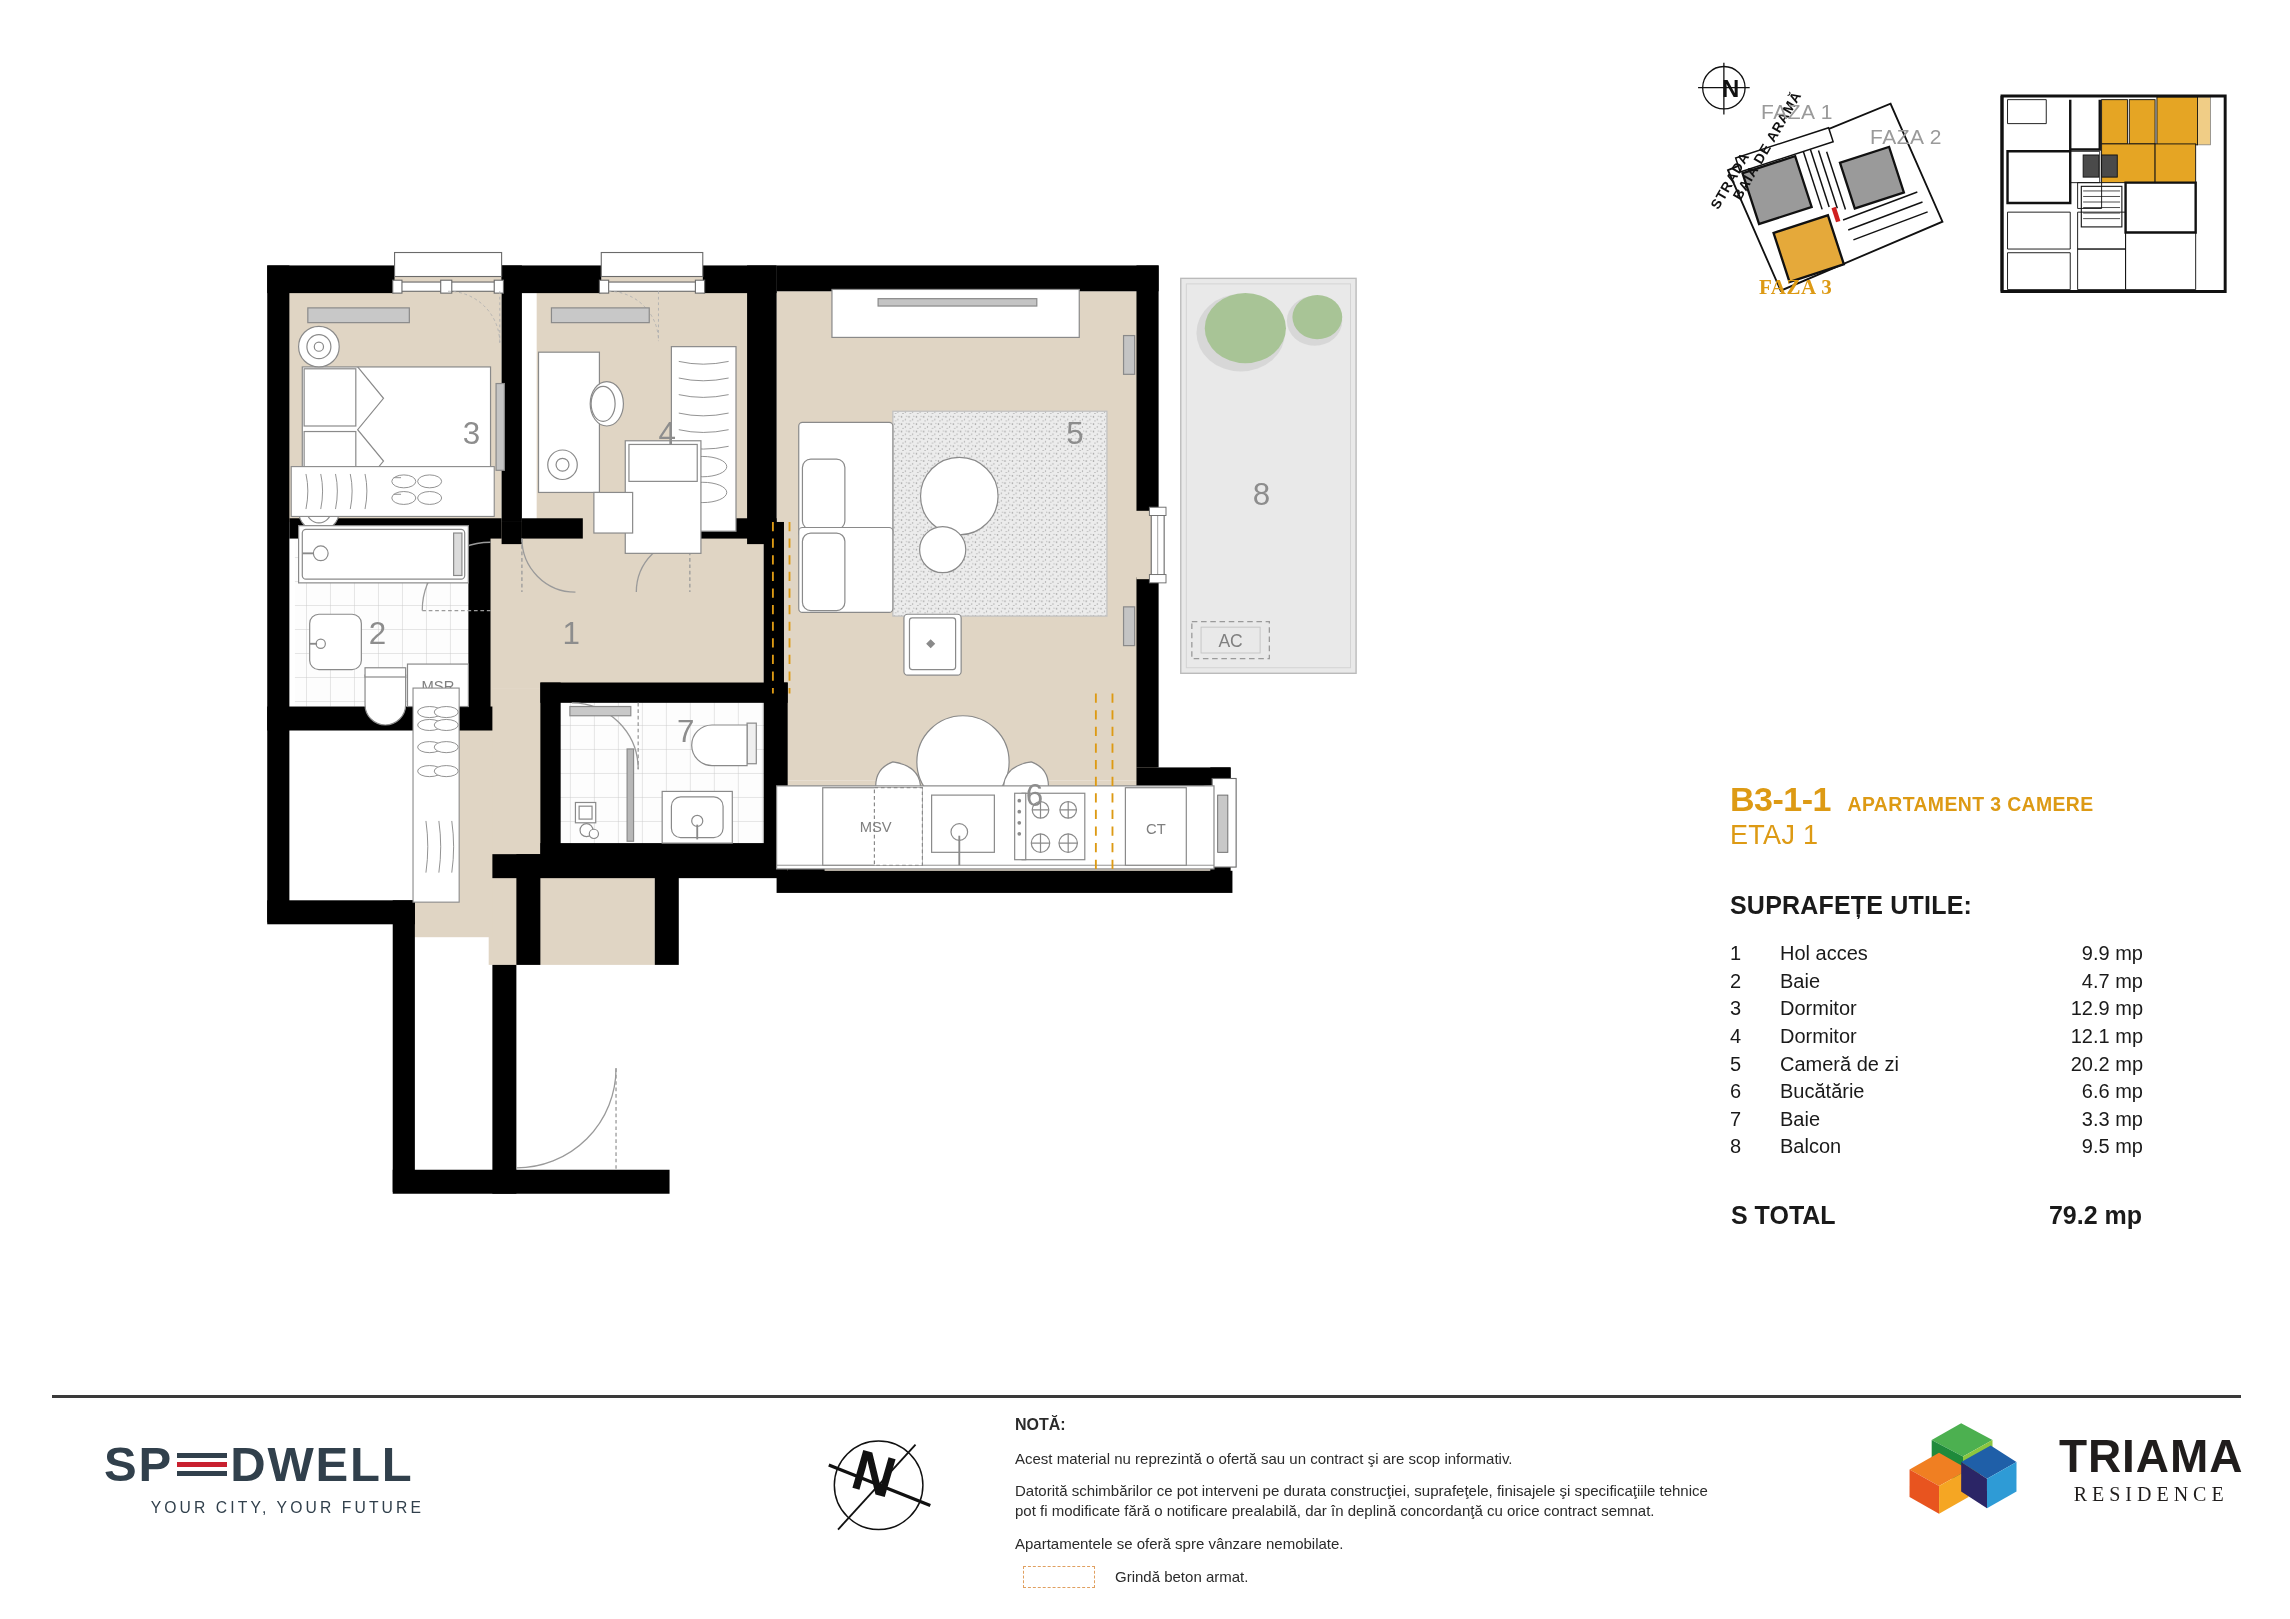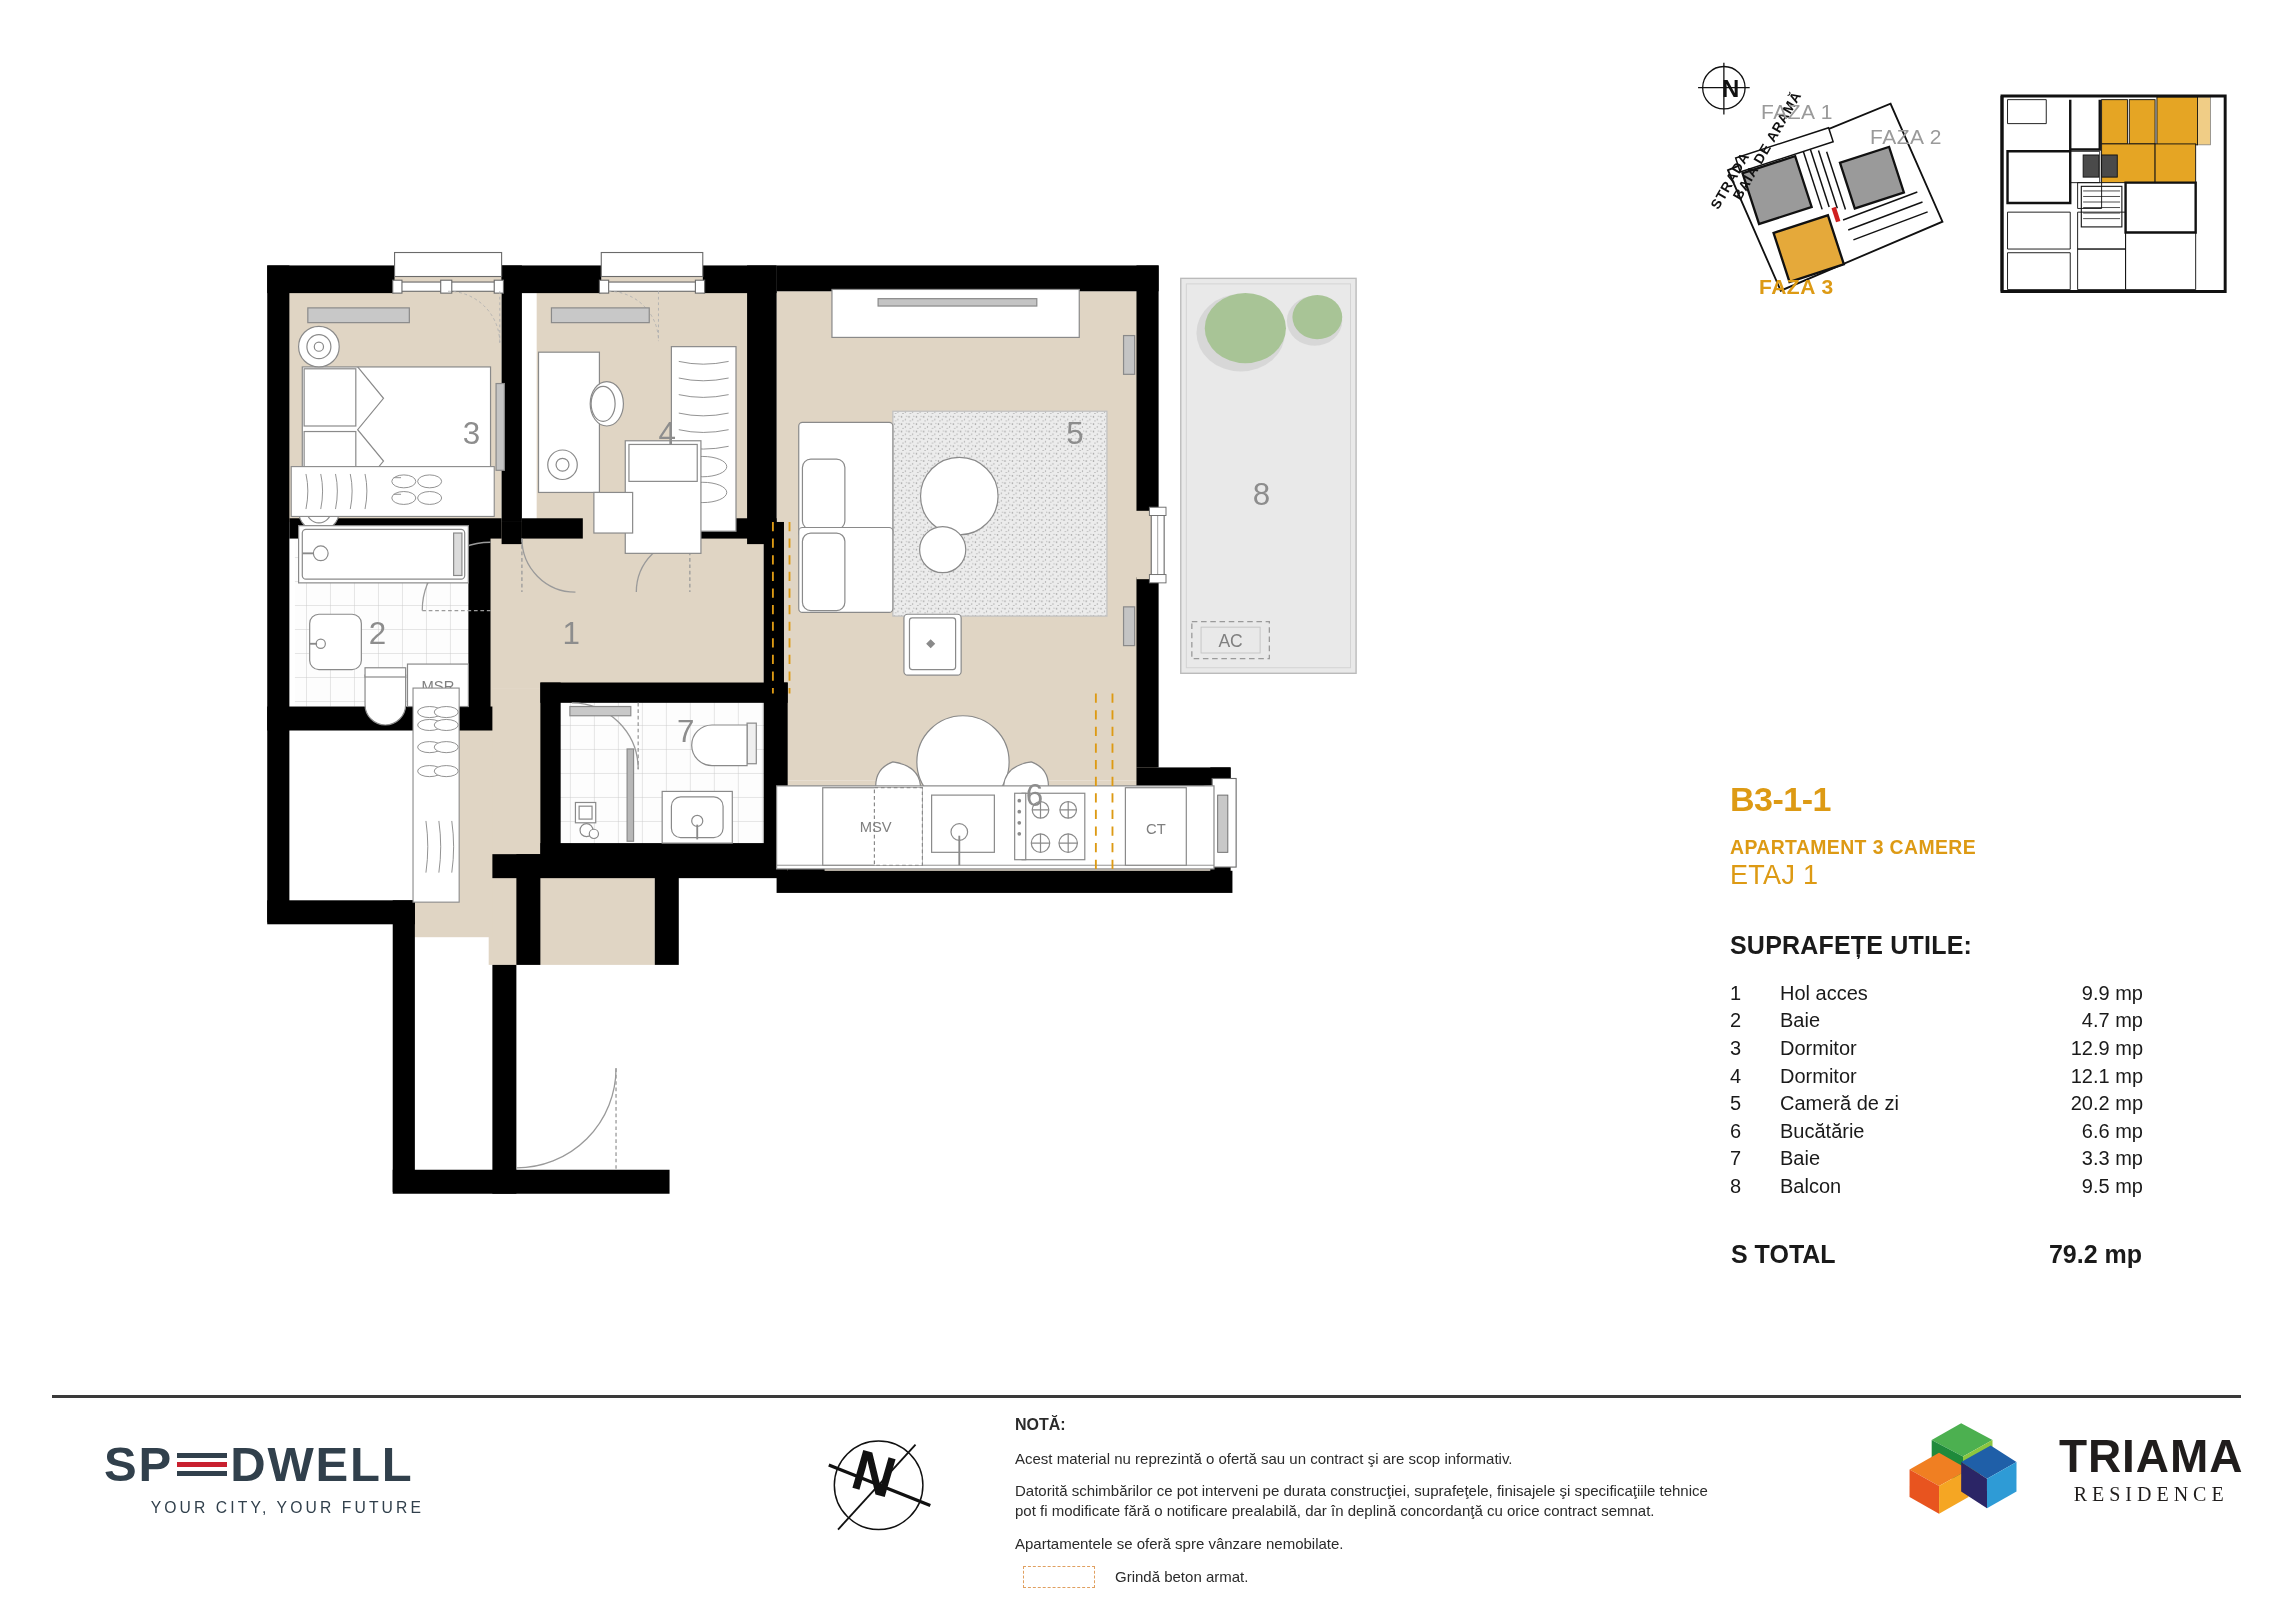--- a/index.html
+++ b/index.html
@@ -11,21 +11,21 @@
   
   #site-map{left:1687px;top:37px;width:295px;height:295px;}
   #site-map svg{display:block;}
   .phase-lbl{font-size:21px;letter-spacing:0.5px;font-weight:400;}
 
   
   #floor-key{left:1989px;top:48px;width:263px;height:249px;}
 
   
   #info-panel{left:1730px;top:780px;width:517px;}
-  #apt-line{display:flex;align-items:baseline;gap:16.6px;flex-direction:column;}
+  #apt-line{display:flex;align-items:baseline;gap:16.6px;}
   #apt-code{font-size:34px;font-weight:bold;color:#dd9a14;letter-spacing:-0.5px;}
   #apt-type{font-size:19.4px;font-weight:bold;color:#dd9a14;letter-spacing:0.4px;}
   #apt-floor{font-size:27px;color:#dd9a14;letter-spacing:0.3px;margin-top:1px;}
   #areas-title{font-size:25px;font-weight:bold;margin-top:40px;letter-spacing:0.2px;}
   #areas-table{margin-top:20px;width:413px;border-collapse:collapse;}
   #areas-table td{font-size:20px;padding:2.3px 0;vertical-align:baseline;}
   .c-num{width:50px;}
   .c-name{width:231px;}
   .c-val{text-align:right;}
   #totals{margin-top:44px;width:413px;border-collapse:collapse;}
@@ -103,21 +103,21 @@
     <g transform="translate(34,188) rotate(-60)">
       <text x="0" y="0" font-size="15" font-weight="bold" fill="#111" letter-spacing="1">STRADA</text>
     </g>
     <g transform="translate(58,178) rotate(-60)">
       <text x="0" y="0" font-size="15" font-weight="bold" fill="#111" letter-spacing="1">BAIA DE ARAMĂ</text>
     </g>
   </svg>
 
   <div class="abs phase-lbl" style="left:74px;top:63px;color:#9a9a9a;">FAZA 1</div>
   <div class="abs phase-lbl" style="left:183px;top:88px;color:#9a9a9a;">FAZA 2</div>
-  <div class="abs phase-lbl" style="left:72px;top:238px;color:#dd9a14;font-weight:bold;">FAZA 3</div>
+  <div class="abs phase-lbl" style="left:72px;top:238px;color:#dd9a14;font-weight:bold;font-family:Liberation Serif, serif;">FAZA 3</div>
 </div>
 
 <div class="abs" id="floor-key">
   <svg width="263" height="249" viewBox="0 0 285 270">
     <g fill="#ffffff" stroke="#111" stroke-width="1">
       <rect x="14" y="52" width="242" height="212"></rect>
     </g>
 
     <g>
       <rect x="122" y="56" width="28" height="48" fill="#e5a524" stroke="#111" stroke-width="1"></rect>

